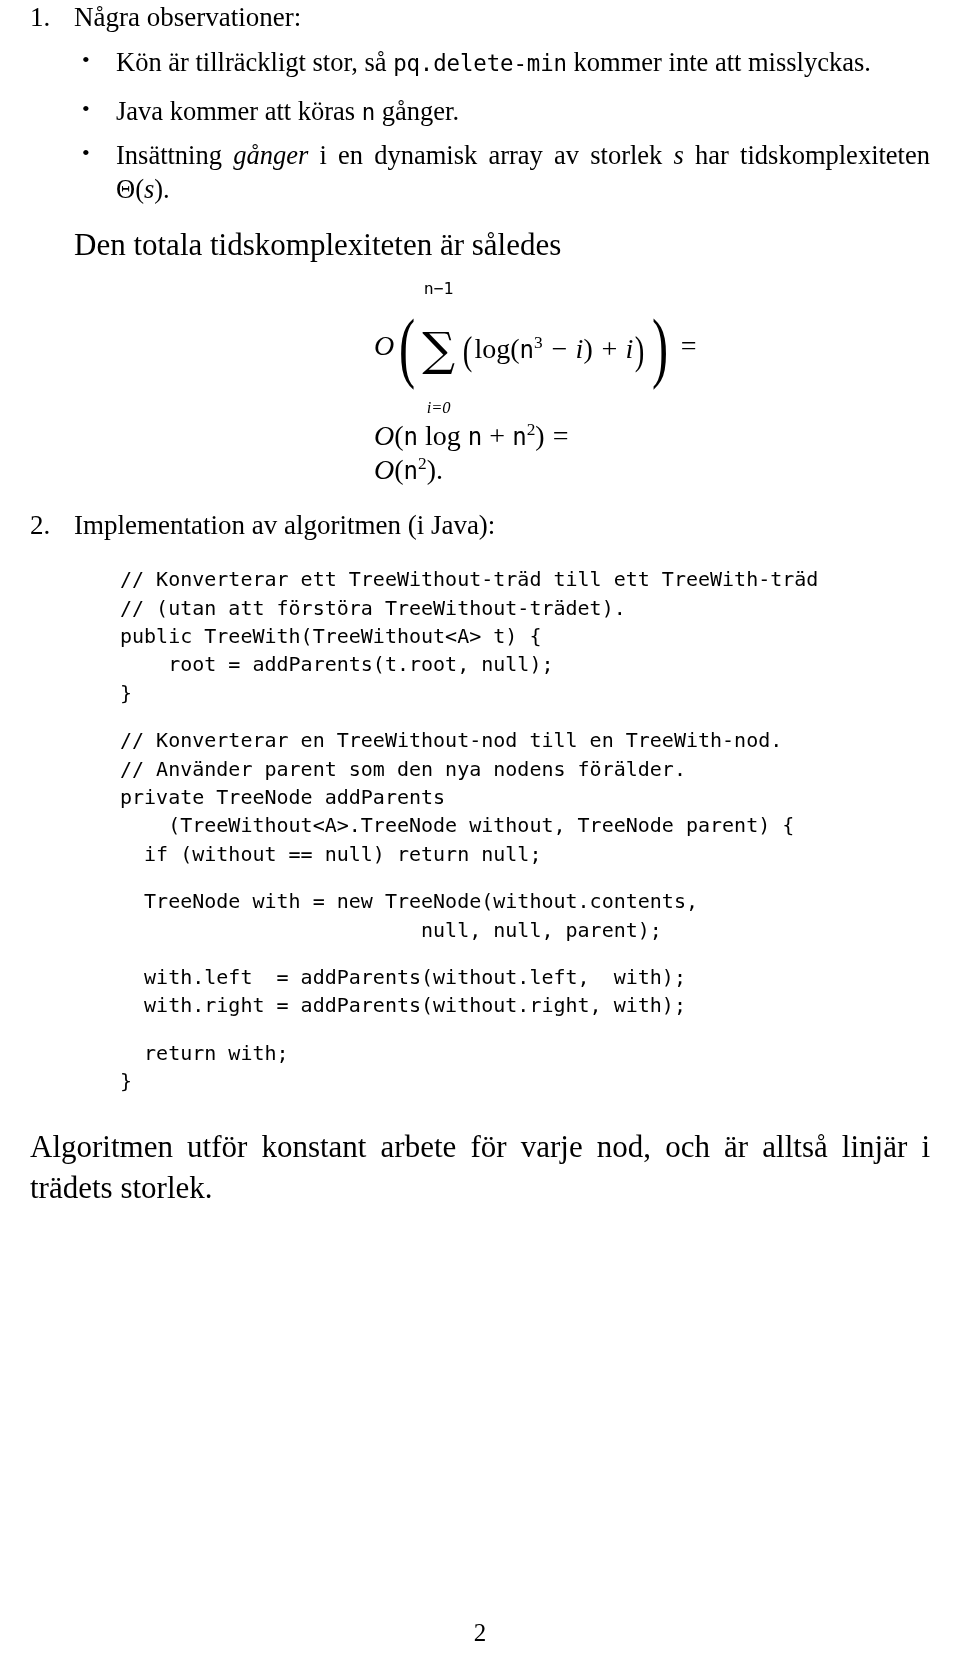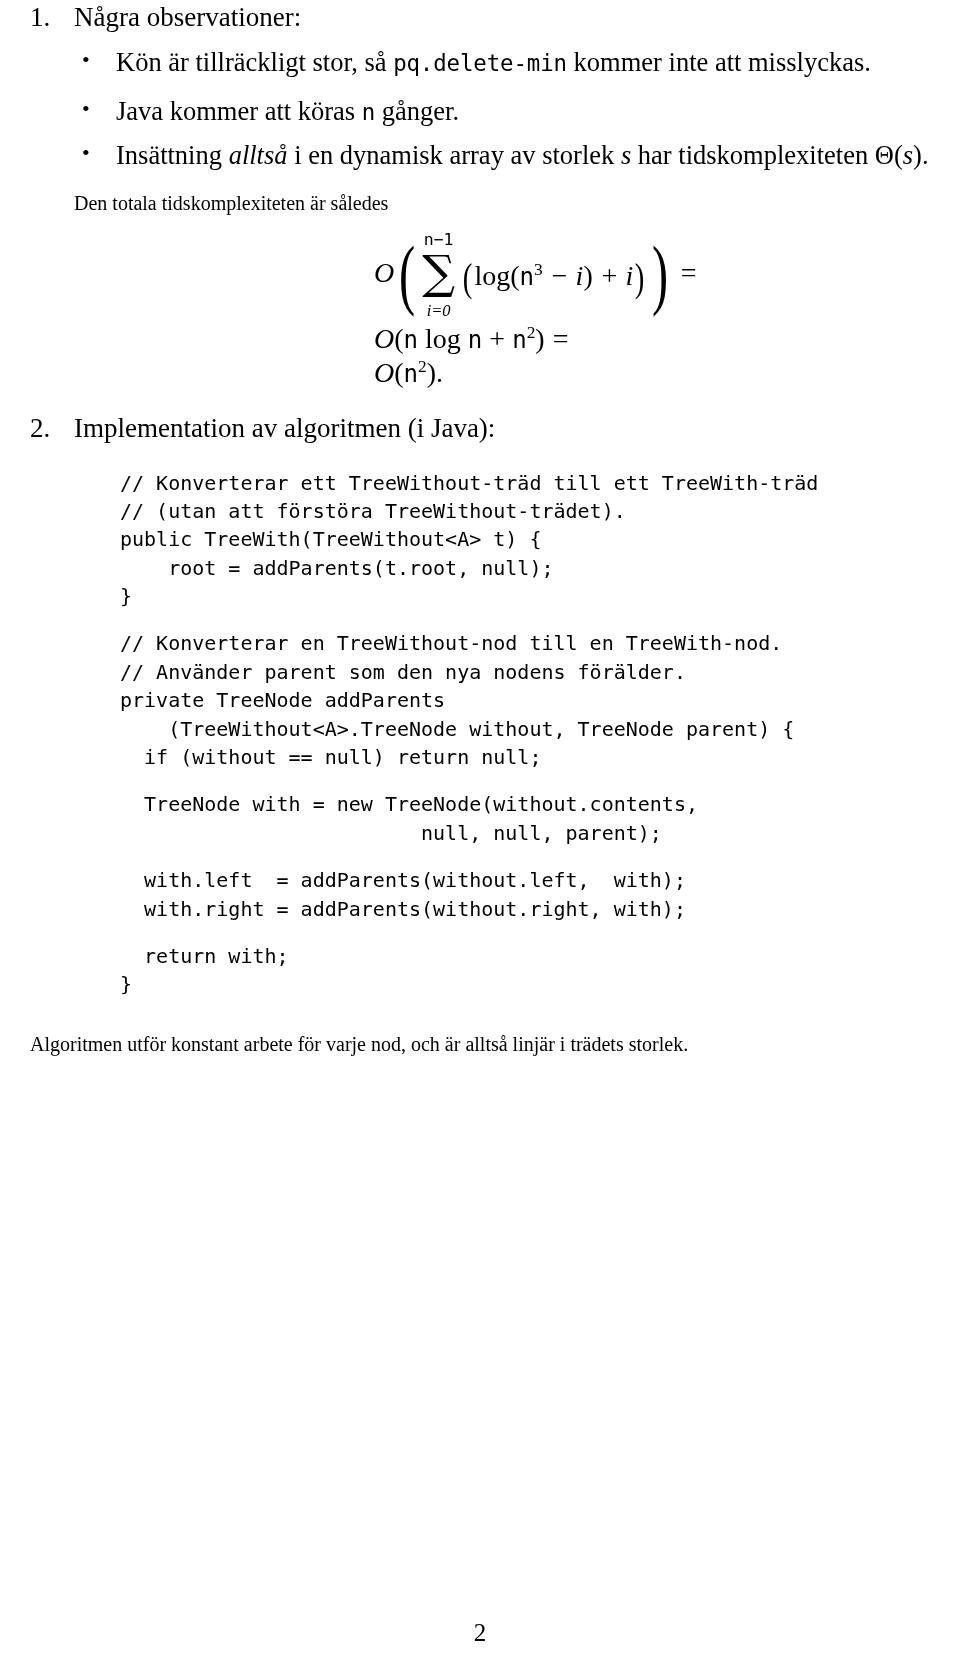--- a/index.html
+++ b/index.html
@@ -69,21 +69,21 @@
   
   .code-inline-line {
     font-family: "DejaVu Sans Mono", "Liberation Mono", monospace;
     font-size: 22.5px;
     margin: 16px 0 14px 46px;
     white-space: pre;
   }
 
   
   .para {
-    font-size: 20px;
+    font-size: 31px;
     line-height: 1.30;
     margin-top: 18px;
     text-align: justify;
   }
 
   
   .math-block {
     margin: 16px 0 4px 0;
     padding-left: 300px;
     font-family: "Liberation Serif", "DejaVu Serif", serif;
@@ -114,27 +114,28 @@
     position: relative;
     top: -1px;
   }
   .sigma-stack {
     display: inline-flex;
     flex-direction: column;
     align-items: center;
     justify-content: center;
     line-height: 1;
     margin: 0 2px;
+    gap: 28px;
   }
   .sig-lim {
     font-size: 16.5px;
     line-height: 1;
   }
   .sig-lim.top { margin-bottom: 0px; }
-  .sig-lim.bot { margin-top: 8px; font-style: italic; text-align: center; }
+  .sig-lim.bot { margin-top: 0px; font-style: italic; text-align: center; }
   .sigma-glyph {
     font-size: 46px;
     line-height: 1;
     font-family: "DejaVu Serif", serif;
   }
   .sum-body {
     font-size: 28px;
     margin-left: 4px;
     white-space: nowrap;
   }
@@ -188,21 +189,21 @@
       </div>
 
       <div class="bul-item tight">
         <span class="bul-dot">•</span>
         <span>Java</span>
         <span>kommer att köras <code class="tt">n</code> gånger.</span>
       </div>
 
       <div class="bul-item">
         <span class="bul-dot">•</span>
-        <span>Insättning <span class="it">alltså</span> i en dynamisk array av storlek <span class="it">s</span> har tidskomplexiteten Θ(<span class="it">s</span>).</span>
+        <span>Insättning <span class="it">gånger</span> i en dynamisk array av storlek <span class="it">s</span> har tidskomplexiteten Θ(<span class="it">s</span>).</span>
       </div>
     </div>
 
     <div class="para">Den totala tidskomplexiteten är således</div>
 
     
     <div class="math-block">
 
       <div class="math-line">
         <span class="mi">O</span><span class="sumwrap">

